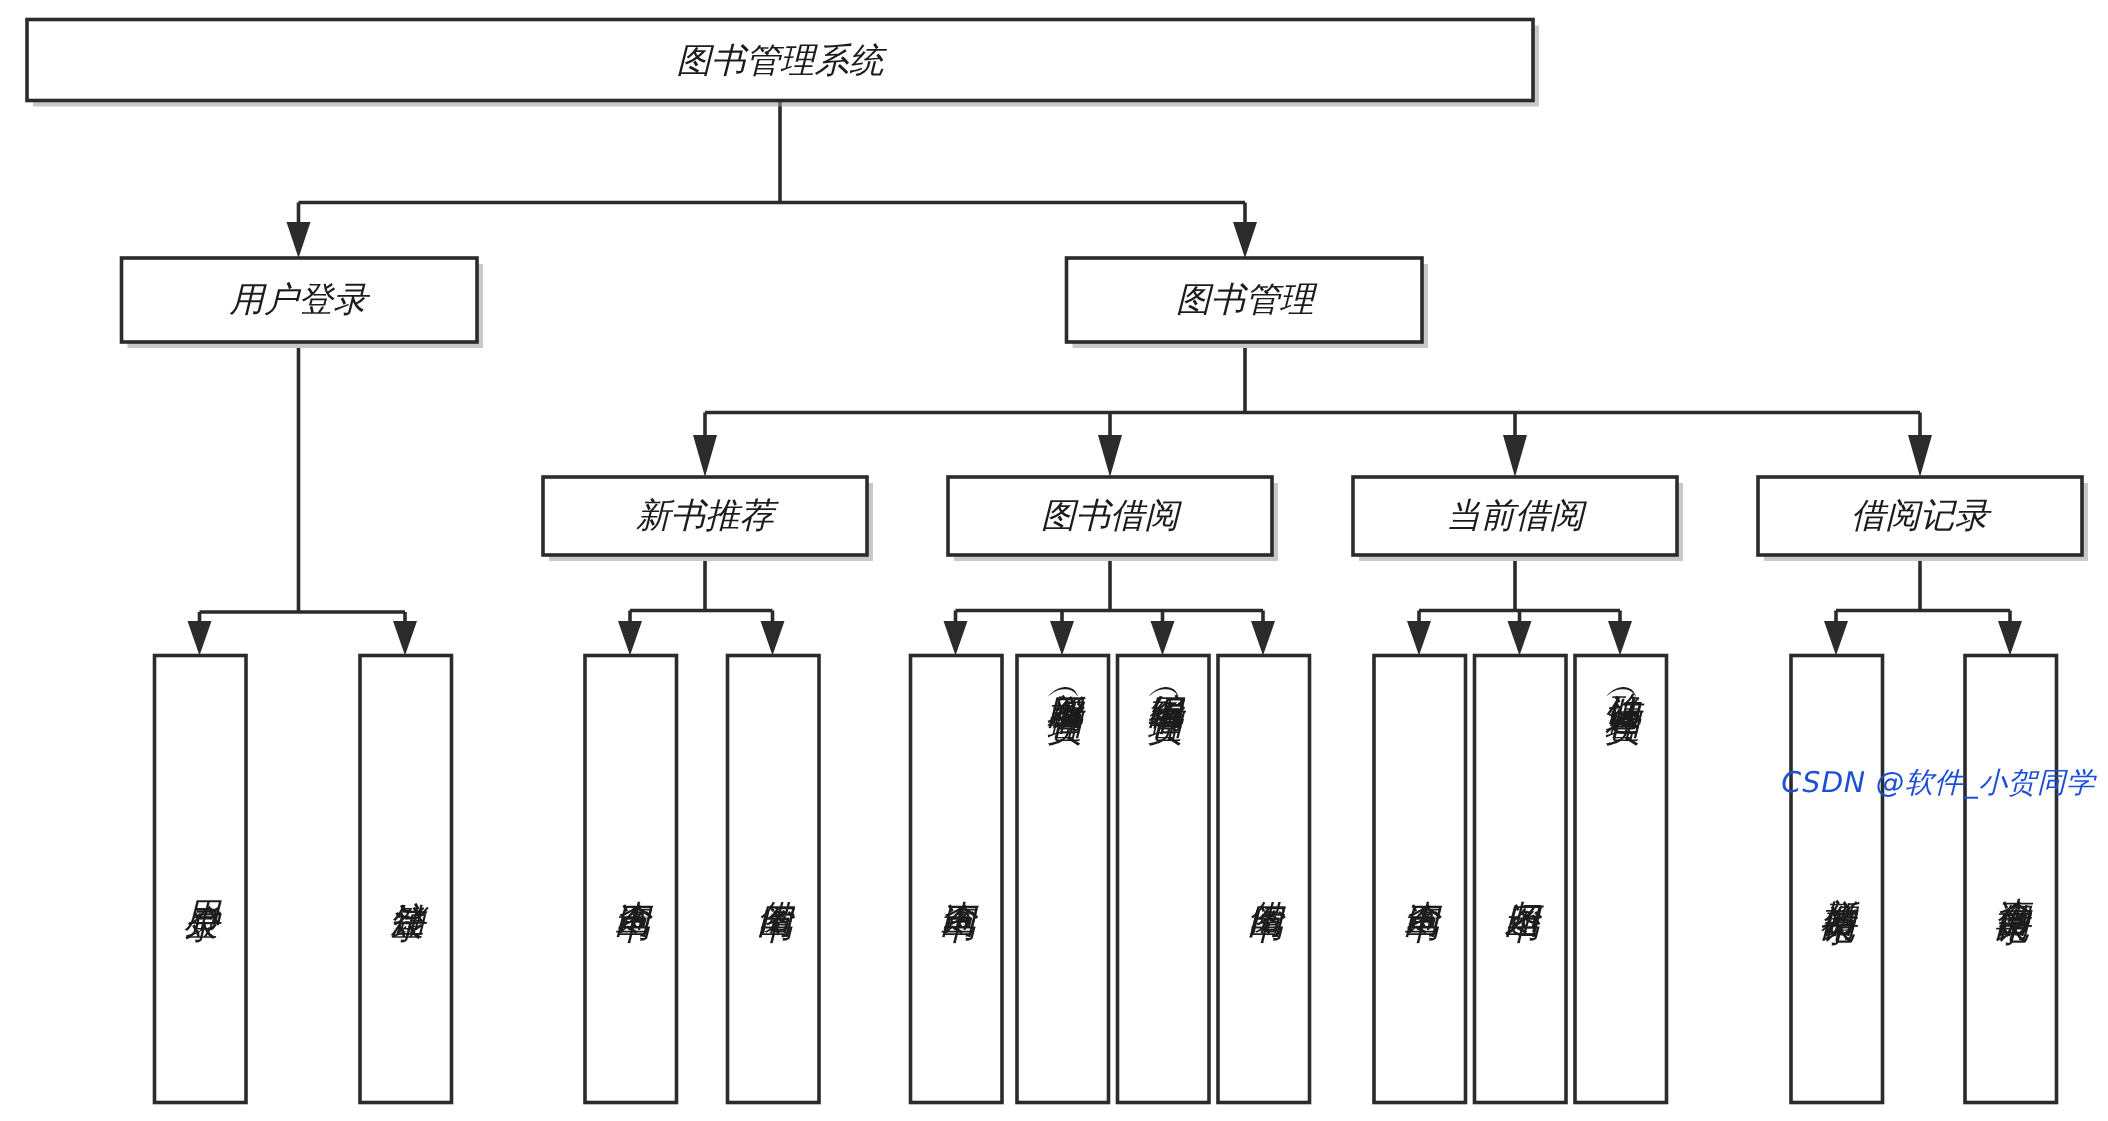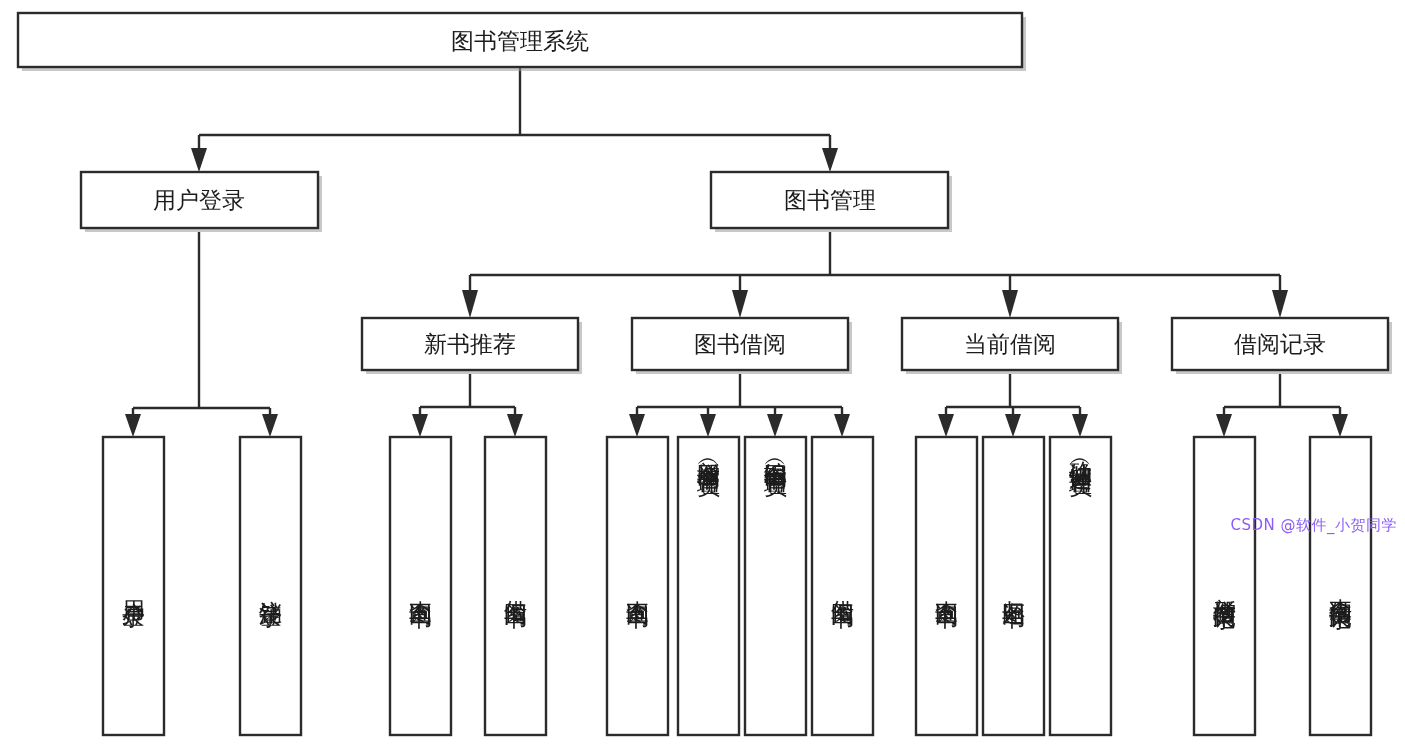--- a/index.html
+++ b/index.html
@@ -12,20 +12,21 @@
     width: 1405px;
     height: 747px;
     font-family: "DejaVu Sans", "Liberation Sans", sans-serif;
     overflow: hidden;
   }
   #diagram-root {
     position: relative;
     width: 1405px;
     height: 539px;
     background: #ffffff;
+    font-style: italic;
   }
   svg#flowchart {
     position: absolute;
     top: 0;
     left: 0;
     width: 1405px;
     height: 747px;
     display: block;
   }
   .node-box {
@@ -52,22 +53,22 @@
     font-family: "DejaVu Sans", "Liberation Sans", sans-serif;
     font-size: 23px;
     text-anchor: middle;
     dominant-baseline: middle;
   }
   .watermark {
     position: absolute;
     right: 8px;
     bottom: 4px;
     font-family: "DejaVu Sans", "Liberation Sans", sans-serif;
-    font-size: 15px;
-    color: #8b5cf6;
+    font-size: 19px;
+    color: #1d4ed8;
     letter-spacing: 0.5px;
     white-space: nowrap;
     pointer-events: none;
   }
   .vlabel-wrap {
     position: absolute;
     display: flex;
     align-items: center;
     justify-content: center;
     pointer-events: none;

